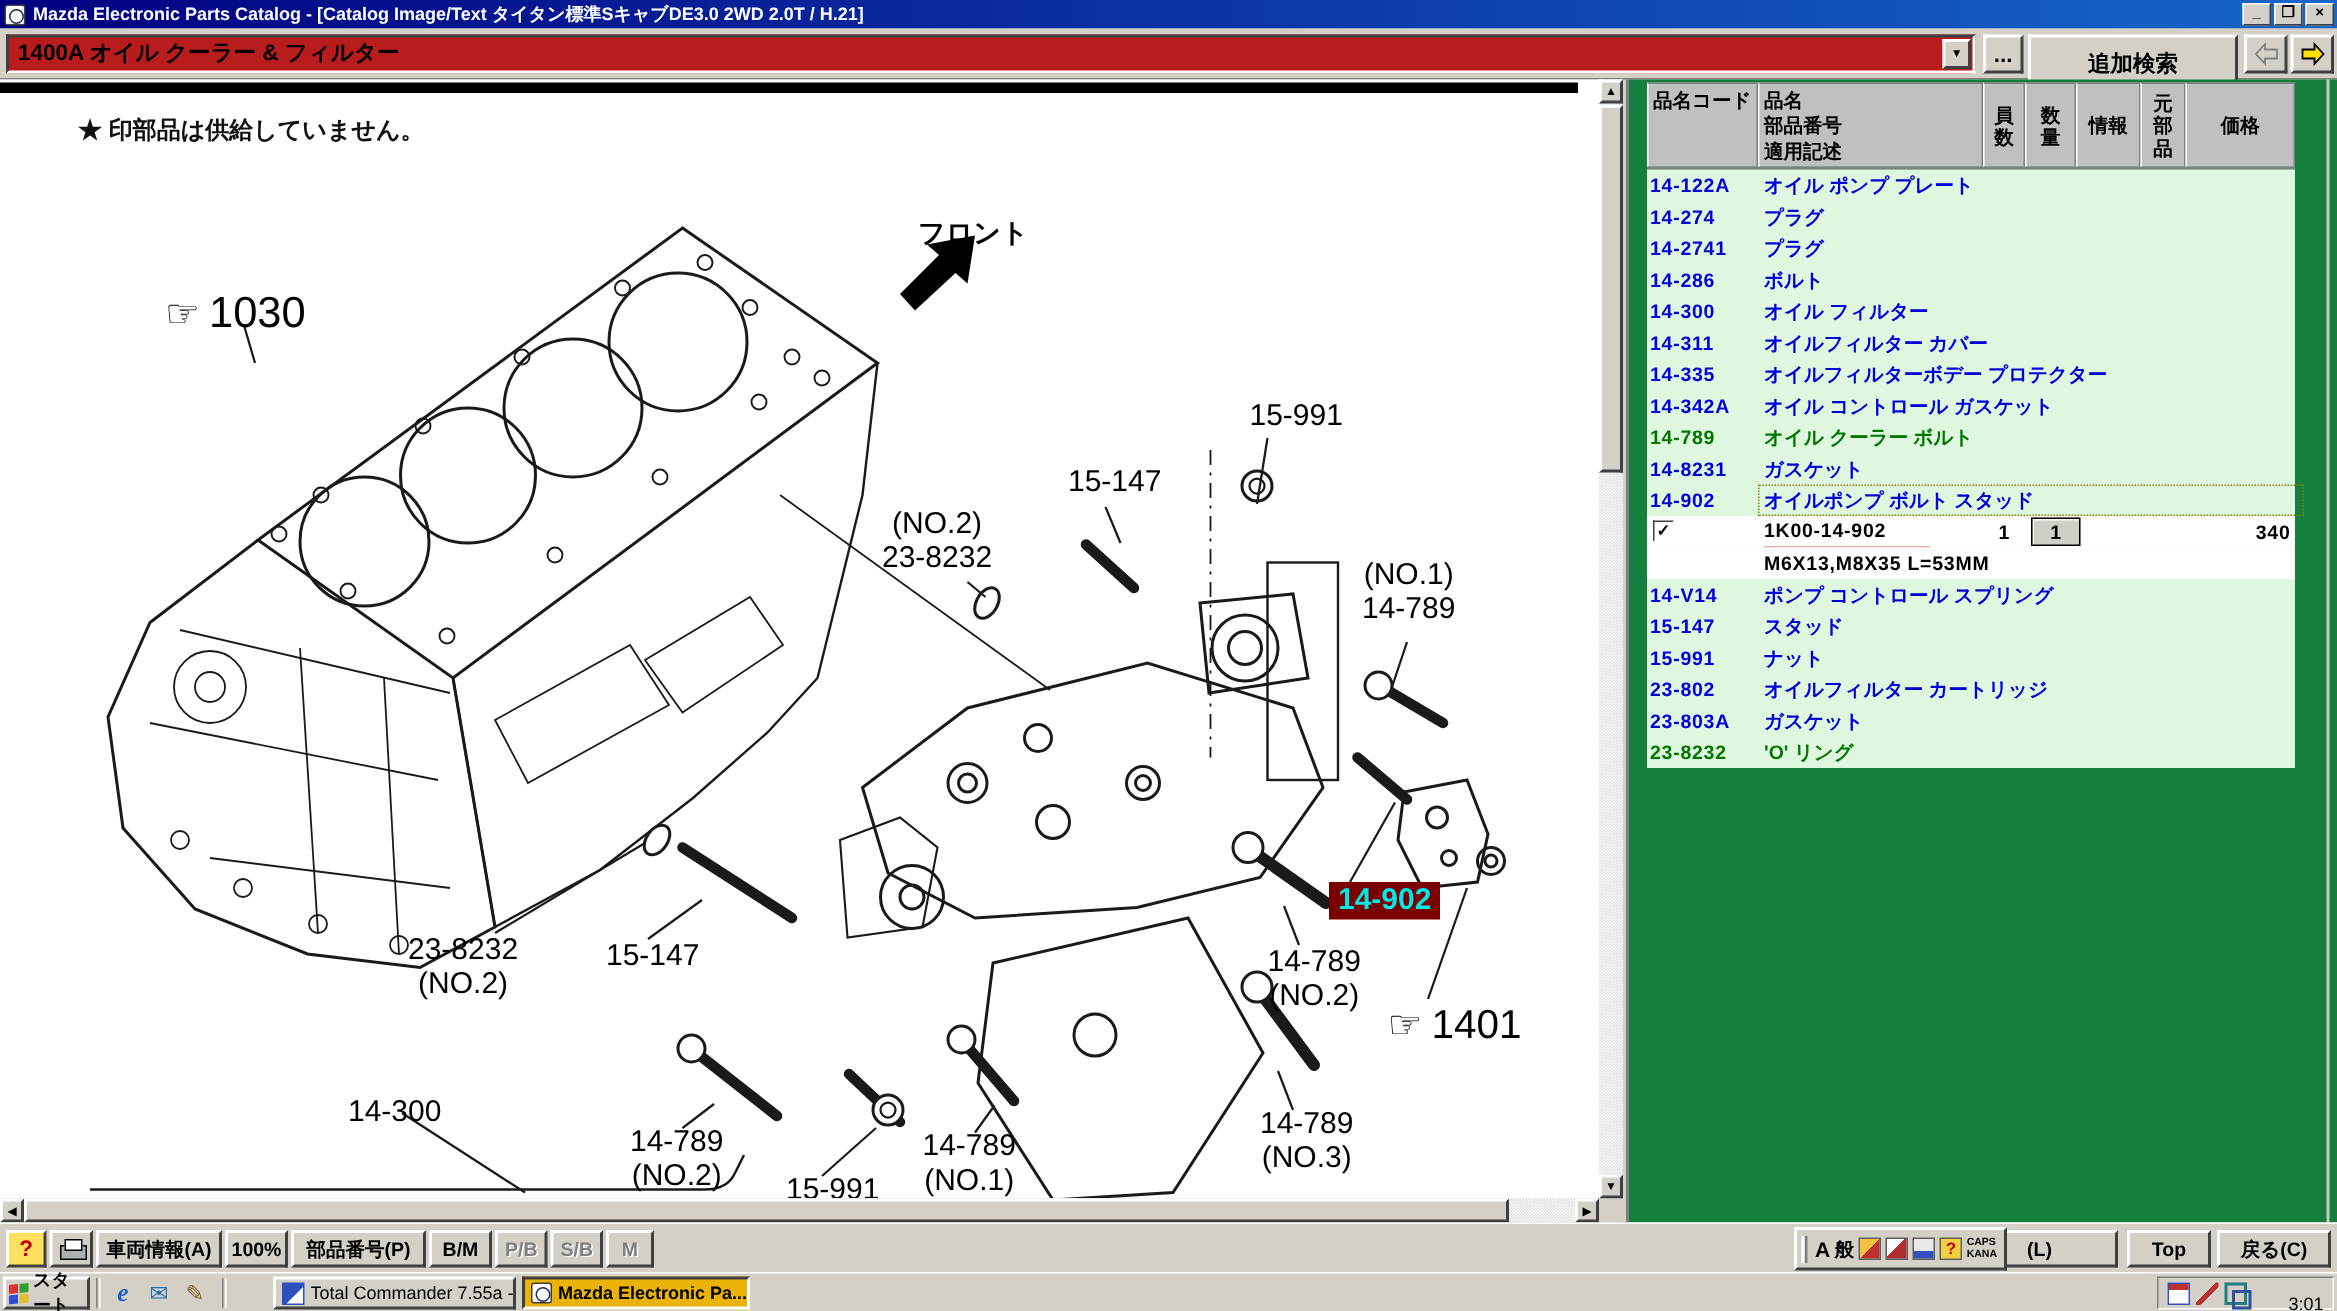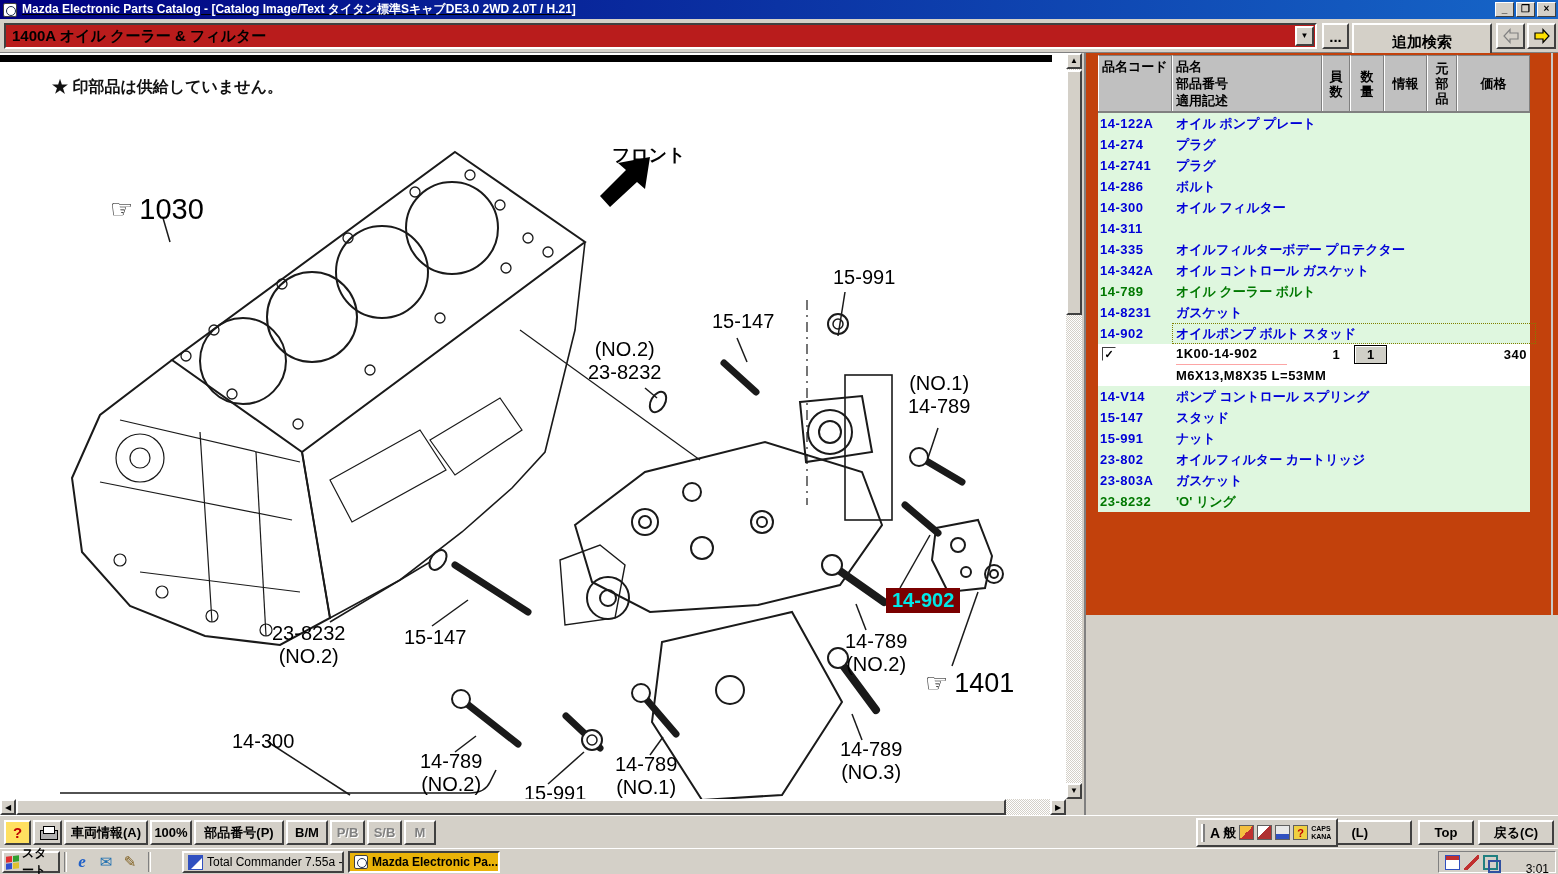--- a/index.html
+++ b/index.html
@@ -1,21 +1,21 @@
 <!DOCTYPE html>
 <html><head>
 <meta charset="utf-8">
 <style>
   * { margin:0; padding:0; box-sizing:border-box; }
   body { font-family:"Liberation Sans",sans-serif; }
   .screen { position:relative; width:1558px; height:874px; background:#D4D0C8; overflow:hidden; }
 
   
   .titlebar { position:absolute; left:0; top:0; width:100%; height:19px;
-    background:linear-gradient(90deg,#000080,#1666c8); display:flex; align-items:center;text-decoration:underline; }
+    background:linear-gradient(90deg,#000080,#1666c8); display:flex; align-items:center; }
   .app-icon { width:14px; height:14px; margin-left:3px; background:#fff; border:1px solid #404040; border-radius:2px; position:relative; flex:none;}
   .app-icon::after { content:""; position:absolute; left:2px; top:2px; width:8px; height:8px; border:1.5px solid #203050; border-radius:50%; }
   .title-text { color:#fff; font-size:12px; font-weight:bold; margin-left:5px; white-space:nowrap; }
   .win-btns { position:absolute; right:2px; top:2px; display:flex; gap:2px; }
   .win-btn { width:19px; height:15px; background:#D4D0C8; border:1px solid; border-color:#fff #404040 #404040 #fff;
     font-size:10px; line-height:12px; text-align:center; font-weight:bold; color:#000; }
 
   
   .topbar { position:absolute; left:0; top:19px; width:100%; height:34px; background:#D4D0C8; border-bottom:1px solid #808080; }
   .combo { position:absolute; left:4px; top:4px; width:1313px; height:26px; background:#b91c1c;
@@ -47,21 +47,21 @@
     background-size:2px 2px; background-position:0 0,1px 1px; }
   .vscroll { position:absolute; left:1066px; top:53px; width:16px; height:746px; }
   .hscroll { position:absolute; left:0; top:799px; width:1066px; height:16px; }
   .sbtn { position:absolute; background:#D4D0C8; border:2px solid; border-color:#fff #404040 #404040 #fff;
     font-size:8px; color:#000; text-align:center; line-height:12px; }
   .sthumb { position:absolute; background:#D4D0C8; border:2px solid; border-color:#fff #404040 #404040 #fff; }
   .corner { position:absolute; left:1066px; top:799px; width:16px; height:16px; background:#D4D0C8; }
   .divider { position:absolute; left:1084px; top:53px; width:2px; height:762px; background:#808080; }
 
   
-  .panel { position:absolute; left:1086px; top:53px; width:472px; height:562px; background:#c2410c; }
+  .panel { position:absolute; left:1086px; top:53px; width:472px; height:762px; background:#15803d; }
   .panel-edge { position:absolute; right:5px; top:0; width:2px; height:100%; background:#C8C8C8; }
   .thead { position:absolute; left:12px; top:2px; width:432px; height:58px; display:flex; border-bottom:2px solid #808080; }
   .hc { background:#C0C0C0; border-right:1px solid #808080; border-top:1px solid #808080; border-left:1px solid #fff;
     font-weight:bold; font-size:13px; white-space:pre-line; padding:2px 3px; line-height:17px; color:#000; }
   .hc.center { display:flex; align-items:center; justify-content:center; text-align:center; line-height:15px; }
   .w1{width:74px}.w2{width:150px}.w3{width:28px}.w4{width:34px}.w5{width:43px}.w6{width:30px}.w7{width:73px}
   .tbody { position:absolute; left:12px; top:60px; width:432px; background:#DFF7DF; }
   .trow { display:flex; height:21px; font-weight:bold; font-size:13px; line-height:21px; white-space:nowrap; }
   .tcode { width:74px; padding-left:2px; letter-spacing:0.5px; }
   .tname { flex:1; padding-left:4px; }
@@ -358,20 +358,21 @@
       <div class="trow c-blue">
           <span class="tcode">14-286</span>
           <span class="tname">ボルト</span>
         </div>
       <div class="trow c-blue">
           <span class="tcode">14-300</span>
           <span class="tname">オイル フィルター</span>
         </div>
       <div class="trow c-blue">
           <span class="tcode">14-311</span>
+          <span class="tname">オイルフィルター カバー</span>
         </div>
       <div class="trow c-blue">
           <span class="tcode">14-335</span>
           <span class="tname">オイルフィルターボデー プロテクター</span>
         </div>
       <div class="trow c-blue">
           <span class="tcode">14-342A</span>
           <span class="tname">オイル コントロール ガスケット</span>
         </div>
       <div class="trow c-green">

